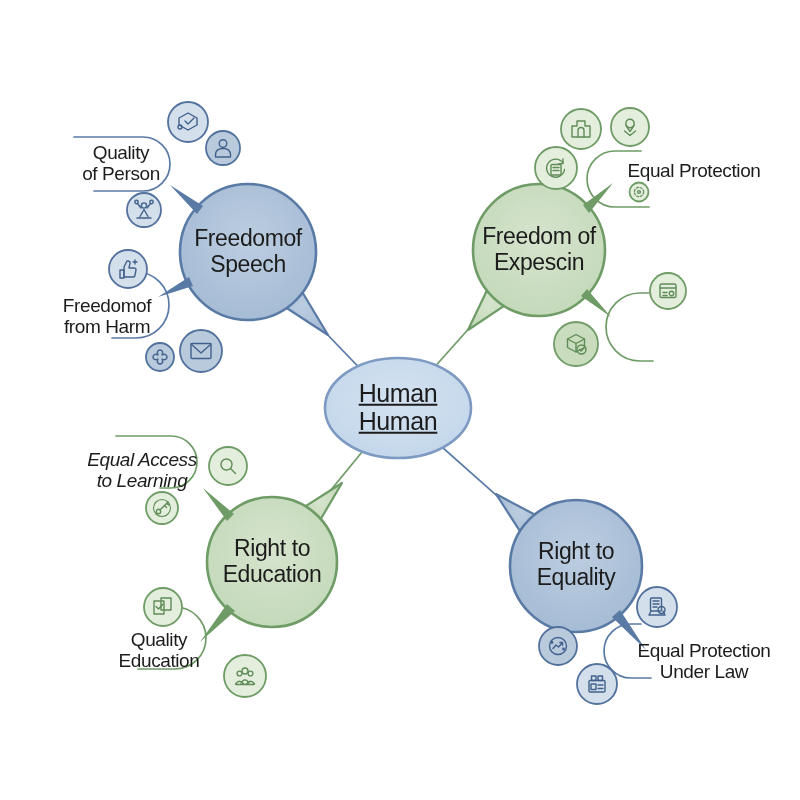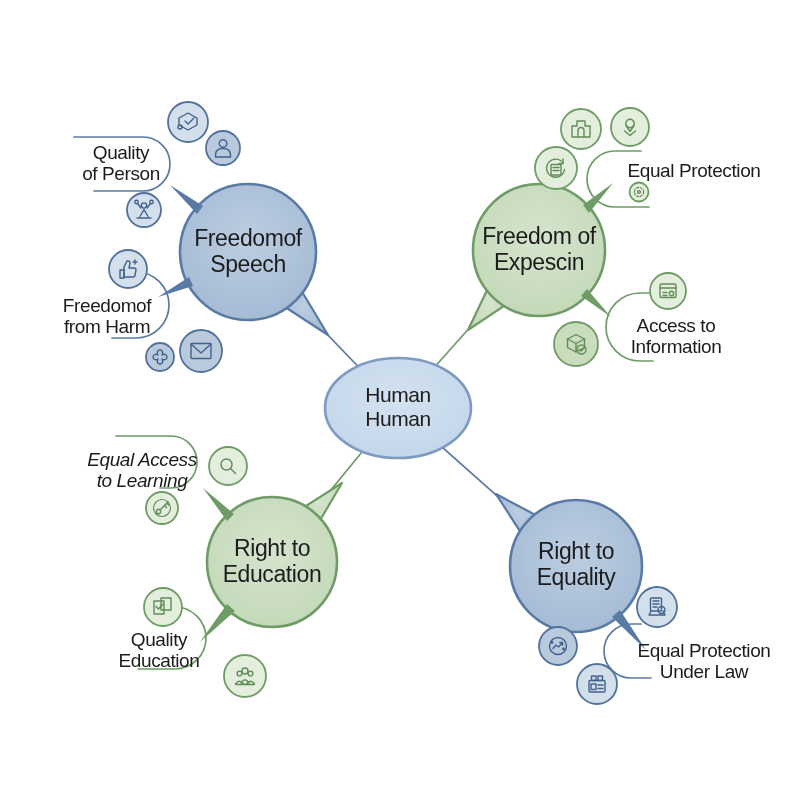--- a/index.html
+++ b/index.html
@@ -6,21 +6,21 @@
   .stage{
     position:relative;width:800px;height:800px;background:#ffffff;overflow:hidden;
     font-family:"Liberation Sans","DejaVu Sans",sans-serif;color:#1d1d1d;
   }
   .stage svg{position:absolute;left:0;top:0;}
   .txt{
     position:absolute;transform:translate(-50%,-50%);text-align:center;
     letter-spacing:-0.4px;line-height:1.13;white-space:nowrap;color:#1c1c1c;
   }
   .txt.big{font-size:23px;}
-  .txt.center-node{font-size:21px;}
+  .txt.center-node{font-size:25px;text-decoration:underline;}
   .txt.sub{font-size:19px;}
   
   .line-b{stroke:#5a7aa6;stroke-width:1.7;fill:none;}
   .line-g{stroke:#6f9c66;stroke-width:1.7;fill:none;}
   .arc-b{stroke:#5a7aa6;stroke-width:1.7;fill:none;stroke-linecap:round;}
   .arc-g{stroke:#6f9c66;stroke-width:1.7;fill:none;stroke-linecap:round;}
   .wedge-b{fill:#5a7aa6;stroke:none;}
   .wedge-g{fill:#6f9c66;stroke:none;}
   .tail-b{fill:url(#gradBlue);stroke:#5a7aa6;stroke-width:2.2;stroke-linejoin:round;}
   .tail-g{fill:url(#gradGreen);stroke:#6f9c66;stroke-width:2.2;stroke-linejoin:round;}
@@ -240,24 +240,20 @@
 
 <div class="txt sub" style="left:107px;top:316px;">
   <div>Freedomof</div>
   <div>from Harm</div>
 </div>
 
 <div class="txt sub" style="left:694px;top:171px;">
   <div>Equal Protection</div>
 </div>
 
-<div class="txt sub" style="left:676px;top:336px;">
-  <div>Access to</div>
-  <div>Information</div>
-</div>
 
 <div class="txt sub" style="left:142px;top:470px;font-style:italic;">
   <div>Equal Access</div>
   <div>to Learning</div>
 </div>
 
 <div class="txt sub" style="left:159px;top:650px;">
   <div>Quality</div>
   <div>Education</div>
 </div>

